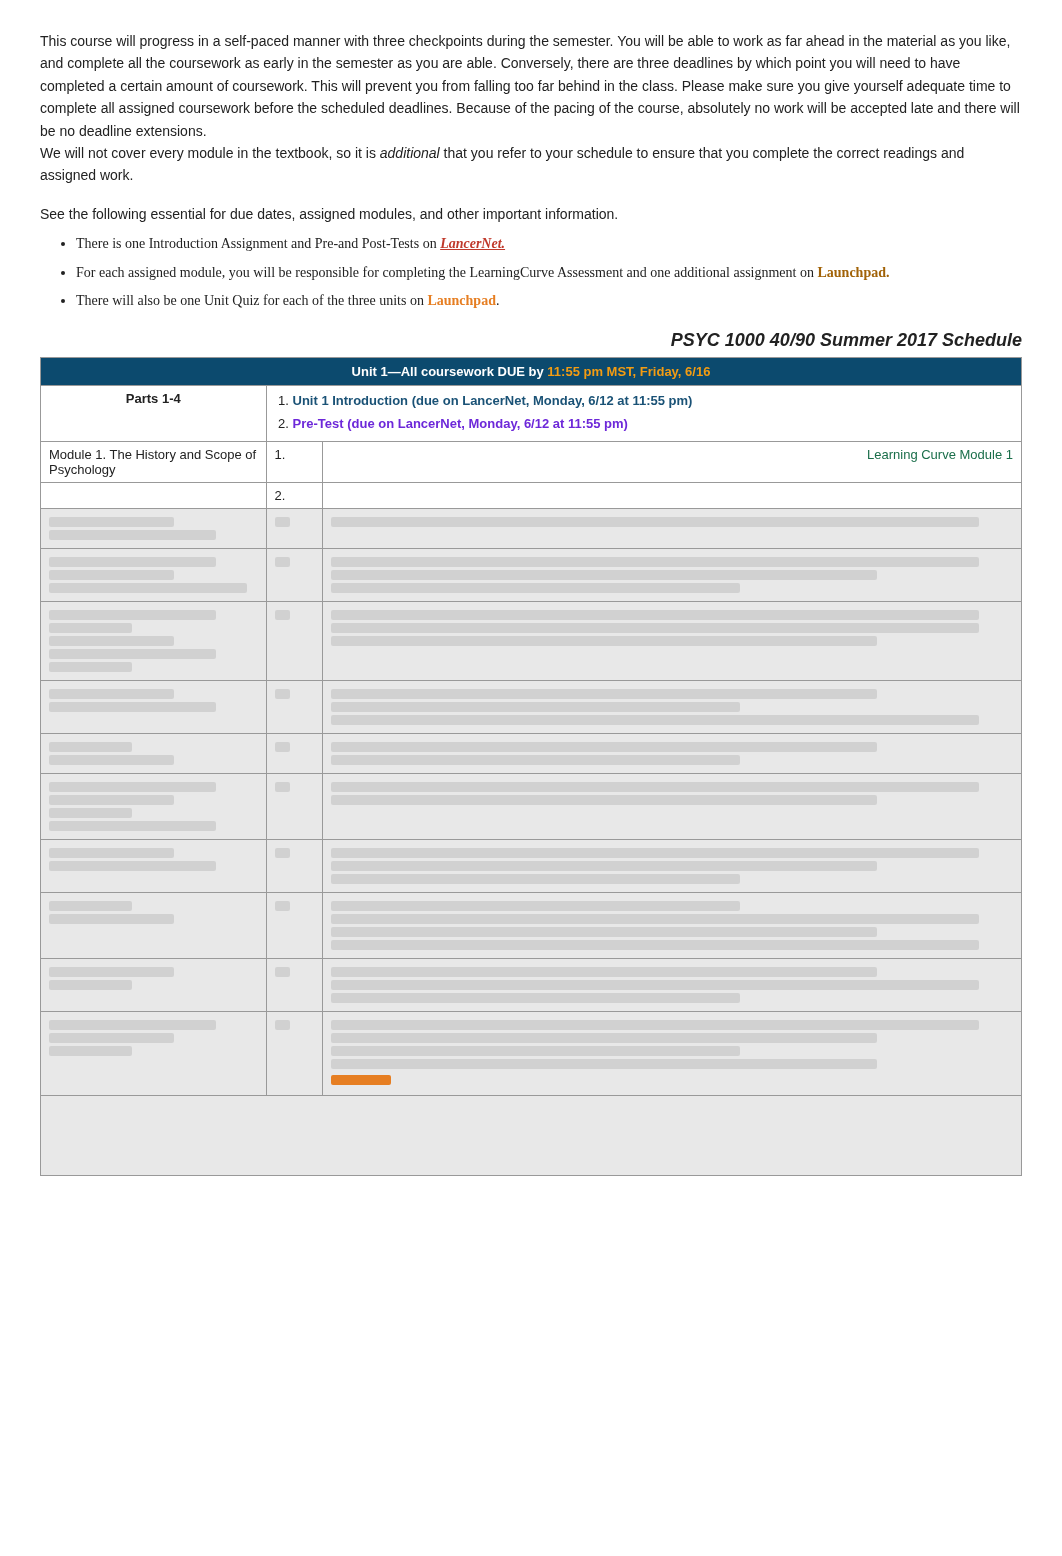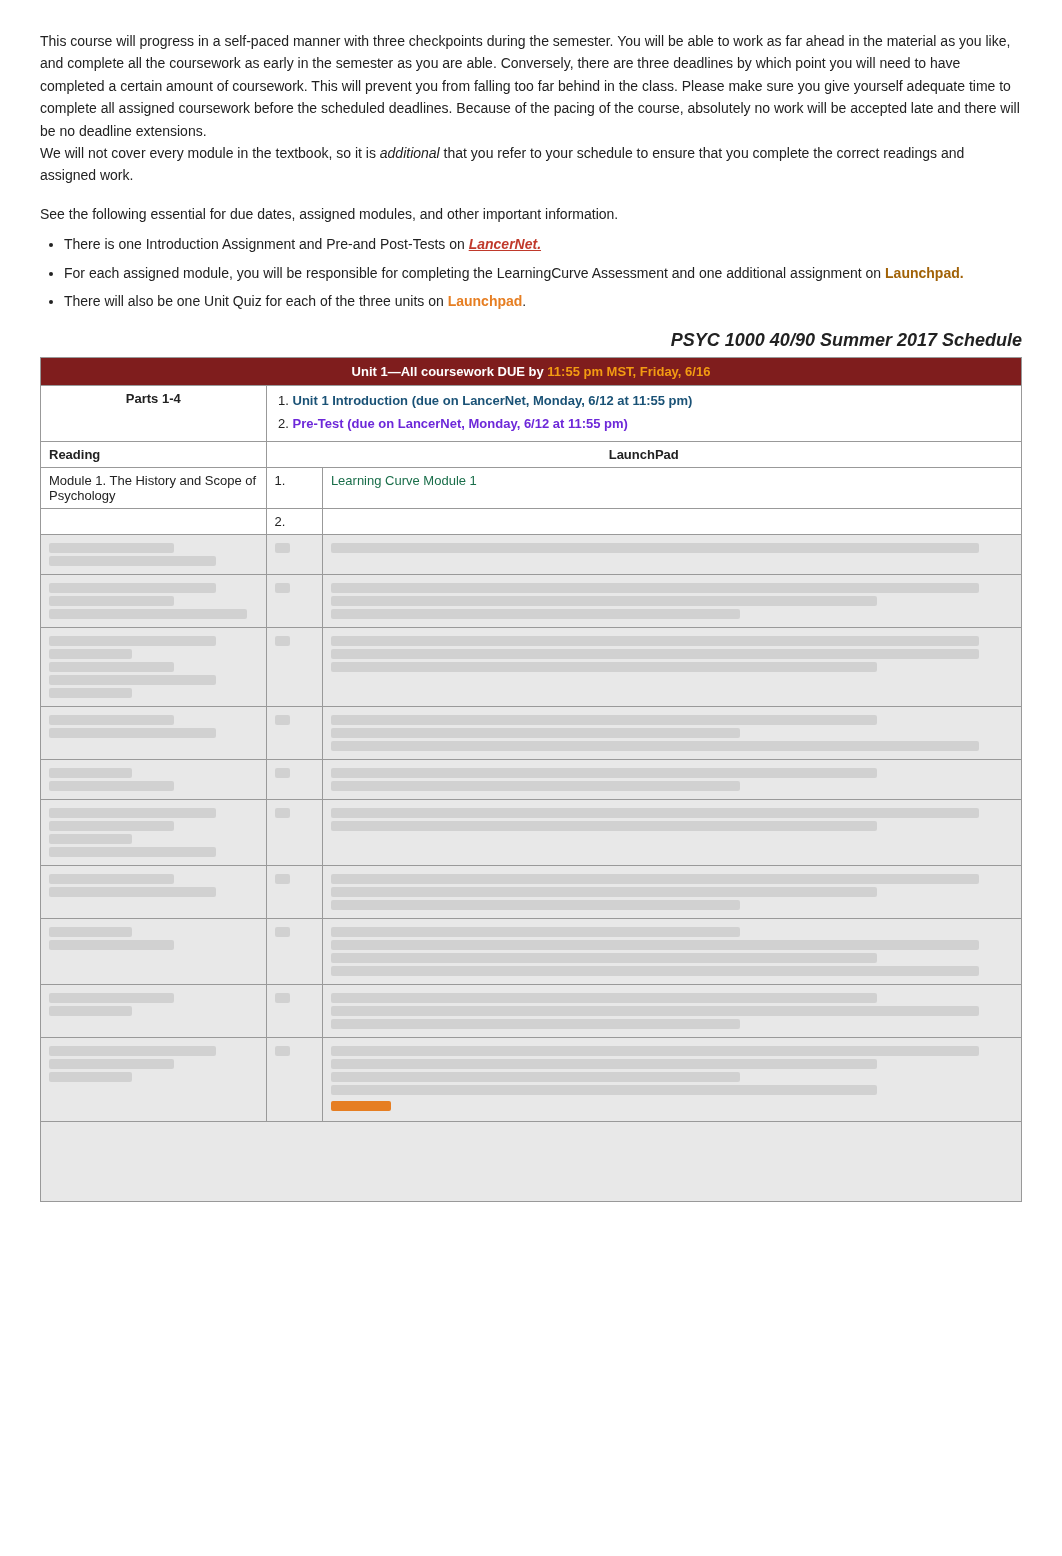--- a/index.html
+++ b/index.html
@@ -14,22 +14,23 @@
     .intro-text {
       line-height: 1.6;
       margin-bottom: 16px;
     }
     .intro-text em { font-style: italic; }
     .schedule-intro {
       margin-bottom: 8px;
       line-height: 1.6;
     }
     .bullet-list {
-      margin-left: 24px;
+      margin-left: 36px;
       margin-bottom: 16px;
+      font-family: Liberation Serif, serif;
     }
     .bullet-list li {
       margin-bottom: 6px;
       line-height: 1.6;
     }
     .lancernet-link { color: #c0392b; font-weight: bold; text-decoration: underline; }
     .launchpad-link { color: #a16207; font-weight: bold; text-decoration: none; }
     .launchpad-link-plain { color: #e67e22; font-weight: bold; }
 
     .schedule-title {
@@ -44,21 +45,21 @@
       border-collapse: collapse;
       border: 1px solid #999;
     }
     .schedule-table td, .schedule-table th {
       border: 1px solid #999;
       padding: 5px 8px;
       vertical-align: top;
       font-size: 13px;
     }
     .unit-header-row td {
-      background: #7f1d1d;
+      background: #0c4a6e;
       color: #fff;
       font-weight: bold;
       text-align: center;
       padding: 6px 8px;
     }
     .unit-header-row .deadline-highlight {
       color: #f39c12;
     }
     .col-parts {
       width: 18%;
@@ -77,20 +78,21 @@
     }
     .reading-col {
       width: 20%;
       vertical-align: top;
       font-size: 13px;
     }
     .launchpad-col {
       width: 62%;
       vertical-align: top;
       font-size: 13px;
+      text-align: right;
     }
     .unit-intro-items {
       list-style: decimal;
       margin-left: 18px;
     }
     .unit-intro-items li {
       margin-bottom: 3px;
       line-height: 1.5;
     }
 
@@ -173,24 +175,20 @@
                 <span style="color:#6d28d9; font-weight:bold;">Pre-Test (due on LancerNet, Monday, 6/12 at 11:55 pm)</span>
               </li>
             </ol>
           </td>
         </tr>
       </tbody>
           </table>
     </td>
   </tr>
 
-  <tr>
-    <td class="col-reading">Reading</td>
-    <td class="col-launchpad" colspan="2">LaunchPad</td>
-  </tr>
 
   <tr>
     <td class="reading-col">
       Module 1. The History and Scope of Psychology
     </td>
     <td style="width:5%; border:1px solid #999; vertical-align:top; font-size:13px;">1.</td>
     <td class="launchpad-col">
       <span style="color:#1a6e4a;">Learning Curve Module 1</span>
     </td>
   </tr>

